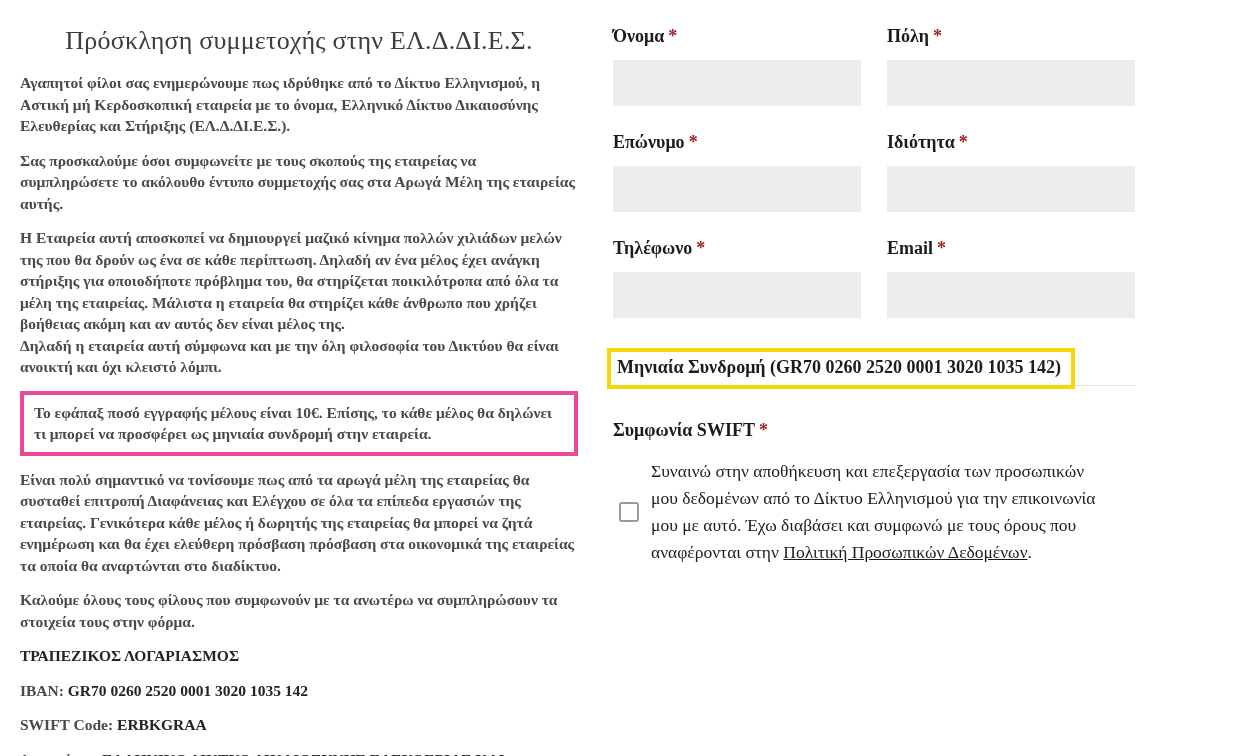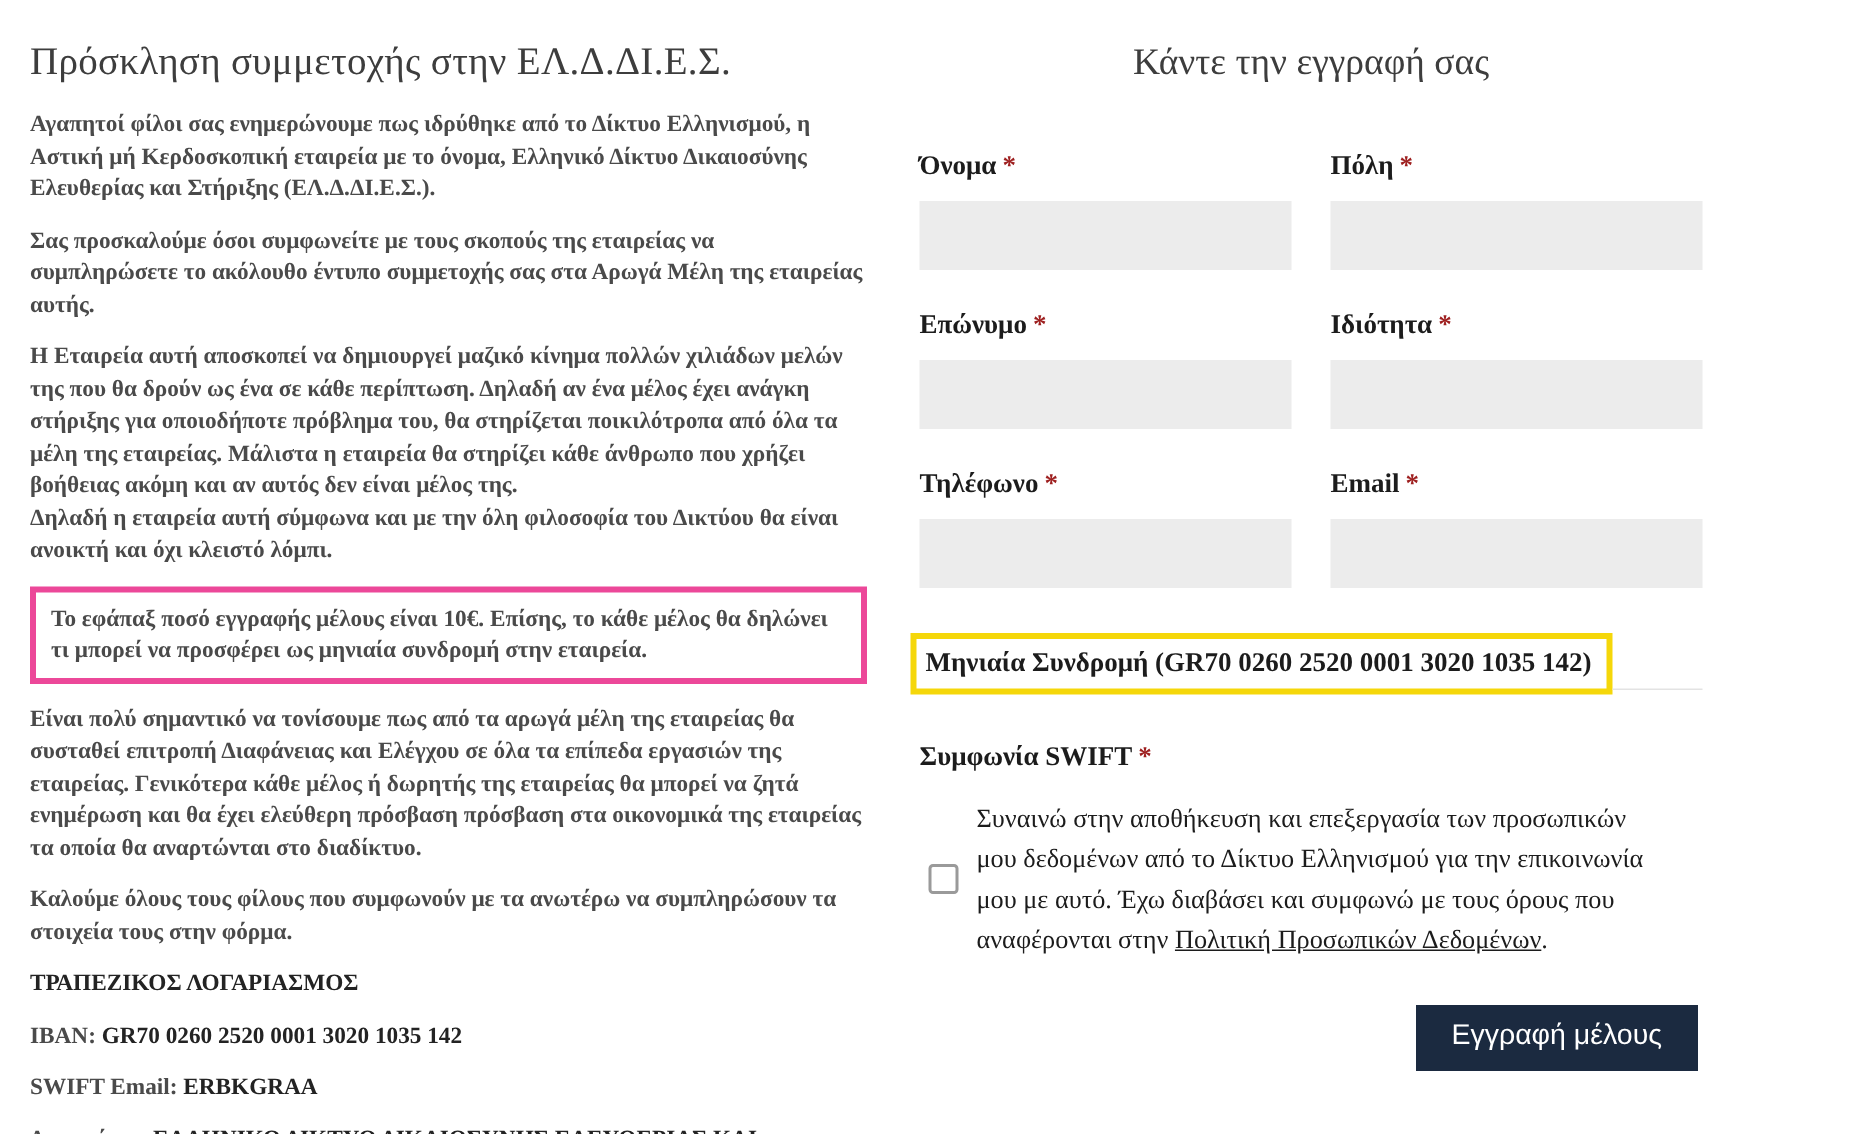--- a/index.html
+++ b/index.html
@@ -8,21 +8,21 @@
     width:1237px; height:756px; overflow:hidden;
     font-family:"Liberation Serif","DejaVu Serif",serif;
     color:#4a4a4a;
   }
   .page { display:flex; padding:26px 0 0 20px; }
 
   
   .left-col { width:558px; flex:0 0 558px; }
   .left-col h1 {
     font-size:26px; font-weight:400; color:#3d3d3d;
-    text-align:left; margin:0 0 16px 0; letter-spacing:.2px;
+    text-align:center; margin:0 0 16px 0; letter-spacing:.2px;
   }
   .left-col p {
     font-size:15.5px; line-height:21.5px; margin:0 0 13px 0;
     white-space:pre-line;
     font-weight:bold;
   }
   .hl-box {
     border:4px solid #ec4899; padding:7px 10px; margin:1px 0 13px 0;
   }
   .hl-box p { margin:0; }
@@ -97,27 +97,26 @@
       <p>Το εφάπαξ ποσό εγγραφής μέλους είναι 10€. Επίσης, το κάθε μέλος θα δηλώνει τι μπορεί να προσφέρει ως μηνιαία συνδρομή στην εταιρεία.</p>
     </div>
 
     <p>Είναι πολύ σημαντικό να τονίσουμε πως από τα αρωγά μέλη της εταιρείας θα συσταθεί επιτροπή Διαφάνειας και Ελέγχου σε όλα τα επίπεδα εργασιών της εταιρείας. Γενικότερα κάθε μέλος ή δωρητής της εταιρείας θα μπορεί να ζητά ενημέρωση και θα έχει ελεύθερη πρόσβαση πρόσβαση στα οικονομικά της εταιρείας τα οποία θα αναρτώνται στο διαδίκτυο.</p>
     <p>Καλούμε όλους τους φίλους που συμφωνούν με τα ανωτέρω να συμπληρώσουν τα στοιχεία τους στην φόρμα.</p>
 
     <p class="bank-heading">ΤΡΑΠΕΖΙΚΟΣ ΛΟΓΑΡΙΑΣΜΟΣ</p>
 
     <p class="bank-line"><span>IBAN: </span><b>GR70 0260 2520 0001 3020 1035 142</b></p>
 
-    <p class="bank-line"><span>SWIFT Email: </span><b>ERBKGRAA</b></p>
+    <p class="bank-line"><span>SWIFT Code: </span><b>ERBKGRAA</b></p>
 
     <p class="bank-line"><span>Δικαιούχος: </span><b>ΕΛΛΗΝΙΚΟ ΔΙΚΤΥΟ ΔΙΚΑΙΟΣΥΝΗΣ ΕΛΕΥΘΕΡΙΑΣ ΚΑΙ ΣΤΗΡΙΞΗΣ</b></p>
   </div>
 
   <div class="right-col">
-    <h2>Κάντε την εγγραφή σας</h2>
 
     <div class="fields-grid">
 
       <div class="field">
         <span class="field-label"><span>Όνομα</span><span class="req">*</span></span>
         <input type="text" value="" style="">
       </div>
 
       <div class="field">
         <span class="field-label"><span>Πόλη</span><span class="req">*</span></span>
@@ -153,18 +152,15 @@
       <div class="sub-line"></div>
     </div>
 
     <p class="gdpr-heading"><span>Συμφωνία SWIFT</span><span class="req">*</span></p>
 
     <div class="gdpr-row">
       <div class="gdpr-checkbox" role="checkbox" aria-checked="false"></div>
       <p class="gdpr-text"><span>Συναινώ στην αποθήκευση και επεξεργασία των προσωπικών μου δεδομένων από το Δίκτυο Ελληνισμού για την επικοινωνία μου με αυτό. Έχω διαβάσει και συμφωνώ με τους όρους που αναφέρονται στην </span><a>Πολιτική Προσωπικών Δεδομένων</a><span>.</span></p>
     </div>
 
-    <div class="submit-row">
-      <button class="submit-btn">Εγγραφή μέλους</button>
-    </div>
   </div>
 
 </div>
 
 </body></html>

